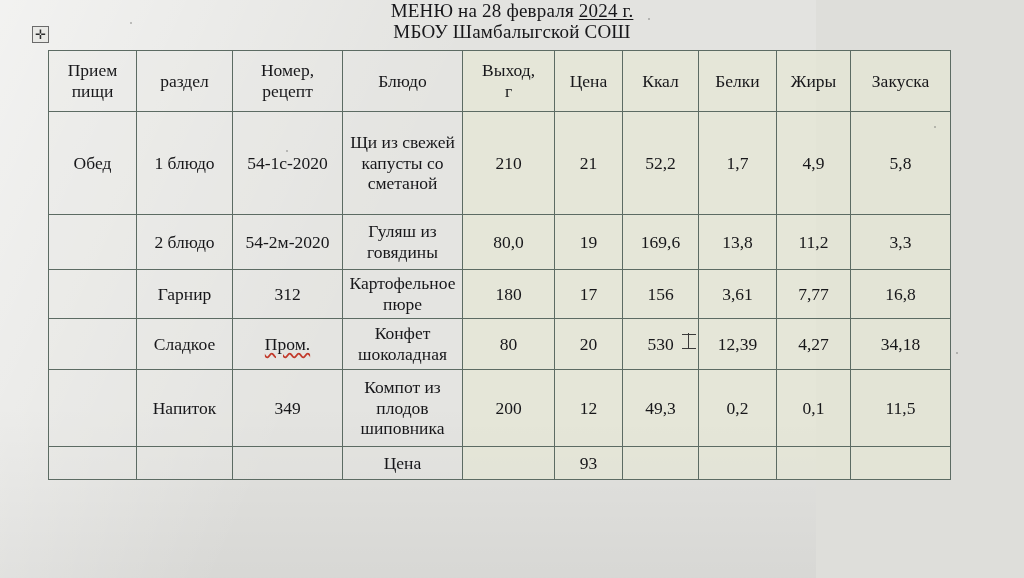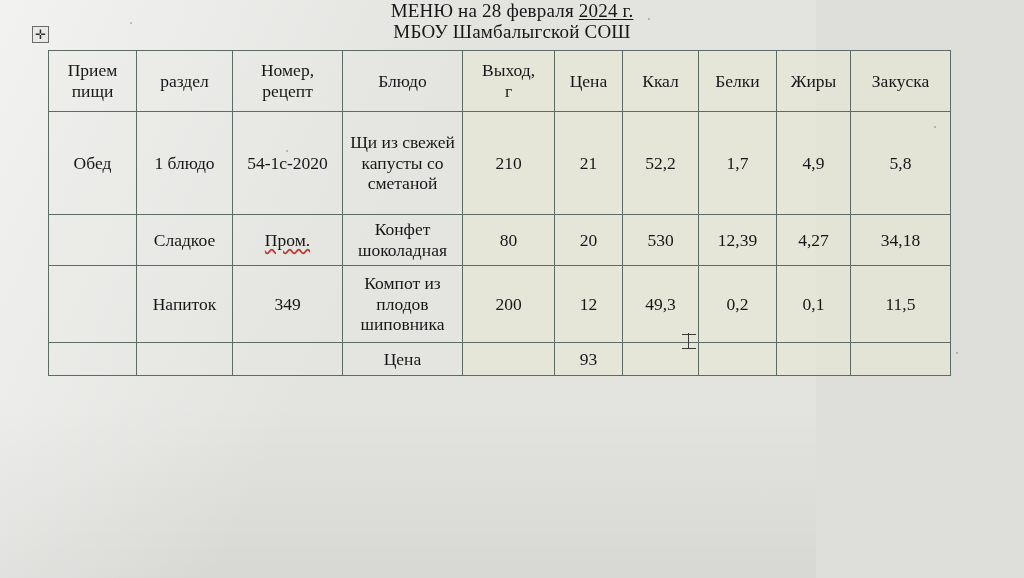--- a/index.html
+++ b/index.html
@@ -200,21 +200,45 @@
         <td>54-1с-2020</td>
         <td>Щи из свежей капусты со сметаной</td>
         <td class="tint">210</td>
         <td class="tint">21</td>
         <td class="tint">52,2</td>
         <td class="tint">1,7</td>
         <td class="tint">4,9</td>
         <td class="tint">5,8</td>
       </tr>
 
-
+      <tr class="row-2">
+        <td></td>
+        <td>2 блюдо</td>
+        <td>54-2м-2020</td>
+        <td>Гуляш из говядины</td>
+        <td class="tint">80,0</td>
+        <td class="tint">19</td>
+        <td class="tint">169,6</td>
+        <td class="tint">13,8</td>
+        <td class="tint">11,2</td>
+        <td class="tint">3,3</td>
+      </tr>
+
+      <tr class="row-3">
+        <td></td>
+        <td>Гарнир</td>
+        <td>312</td>
+        <td class="sm">Картофельное пюре</td>
+        <td class="tint">180</td>
+        <td class="tint">17</td>
+        <td class="tint">156</td>
+        <td class="tint">3,61</td>
+        <td class="tint">7,77</td>
+        <td class="tint">16,8</td>
+      </tr>
 
       <tr class="row-4">
         <td></td>
         <td>Сладкое</td>
         <td class="redwave">Пром.</td>
         <td>Конфет шоколадная</td>
         <td class="tint">80</td>
         <td class="tint">20</td>
         <td class="tint">530</td>
         <td class="tint">12,39</td>

